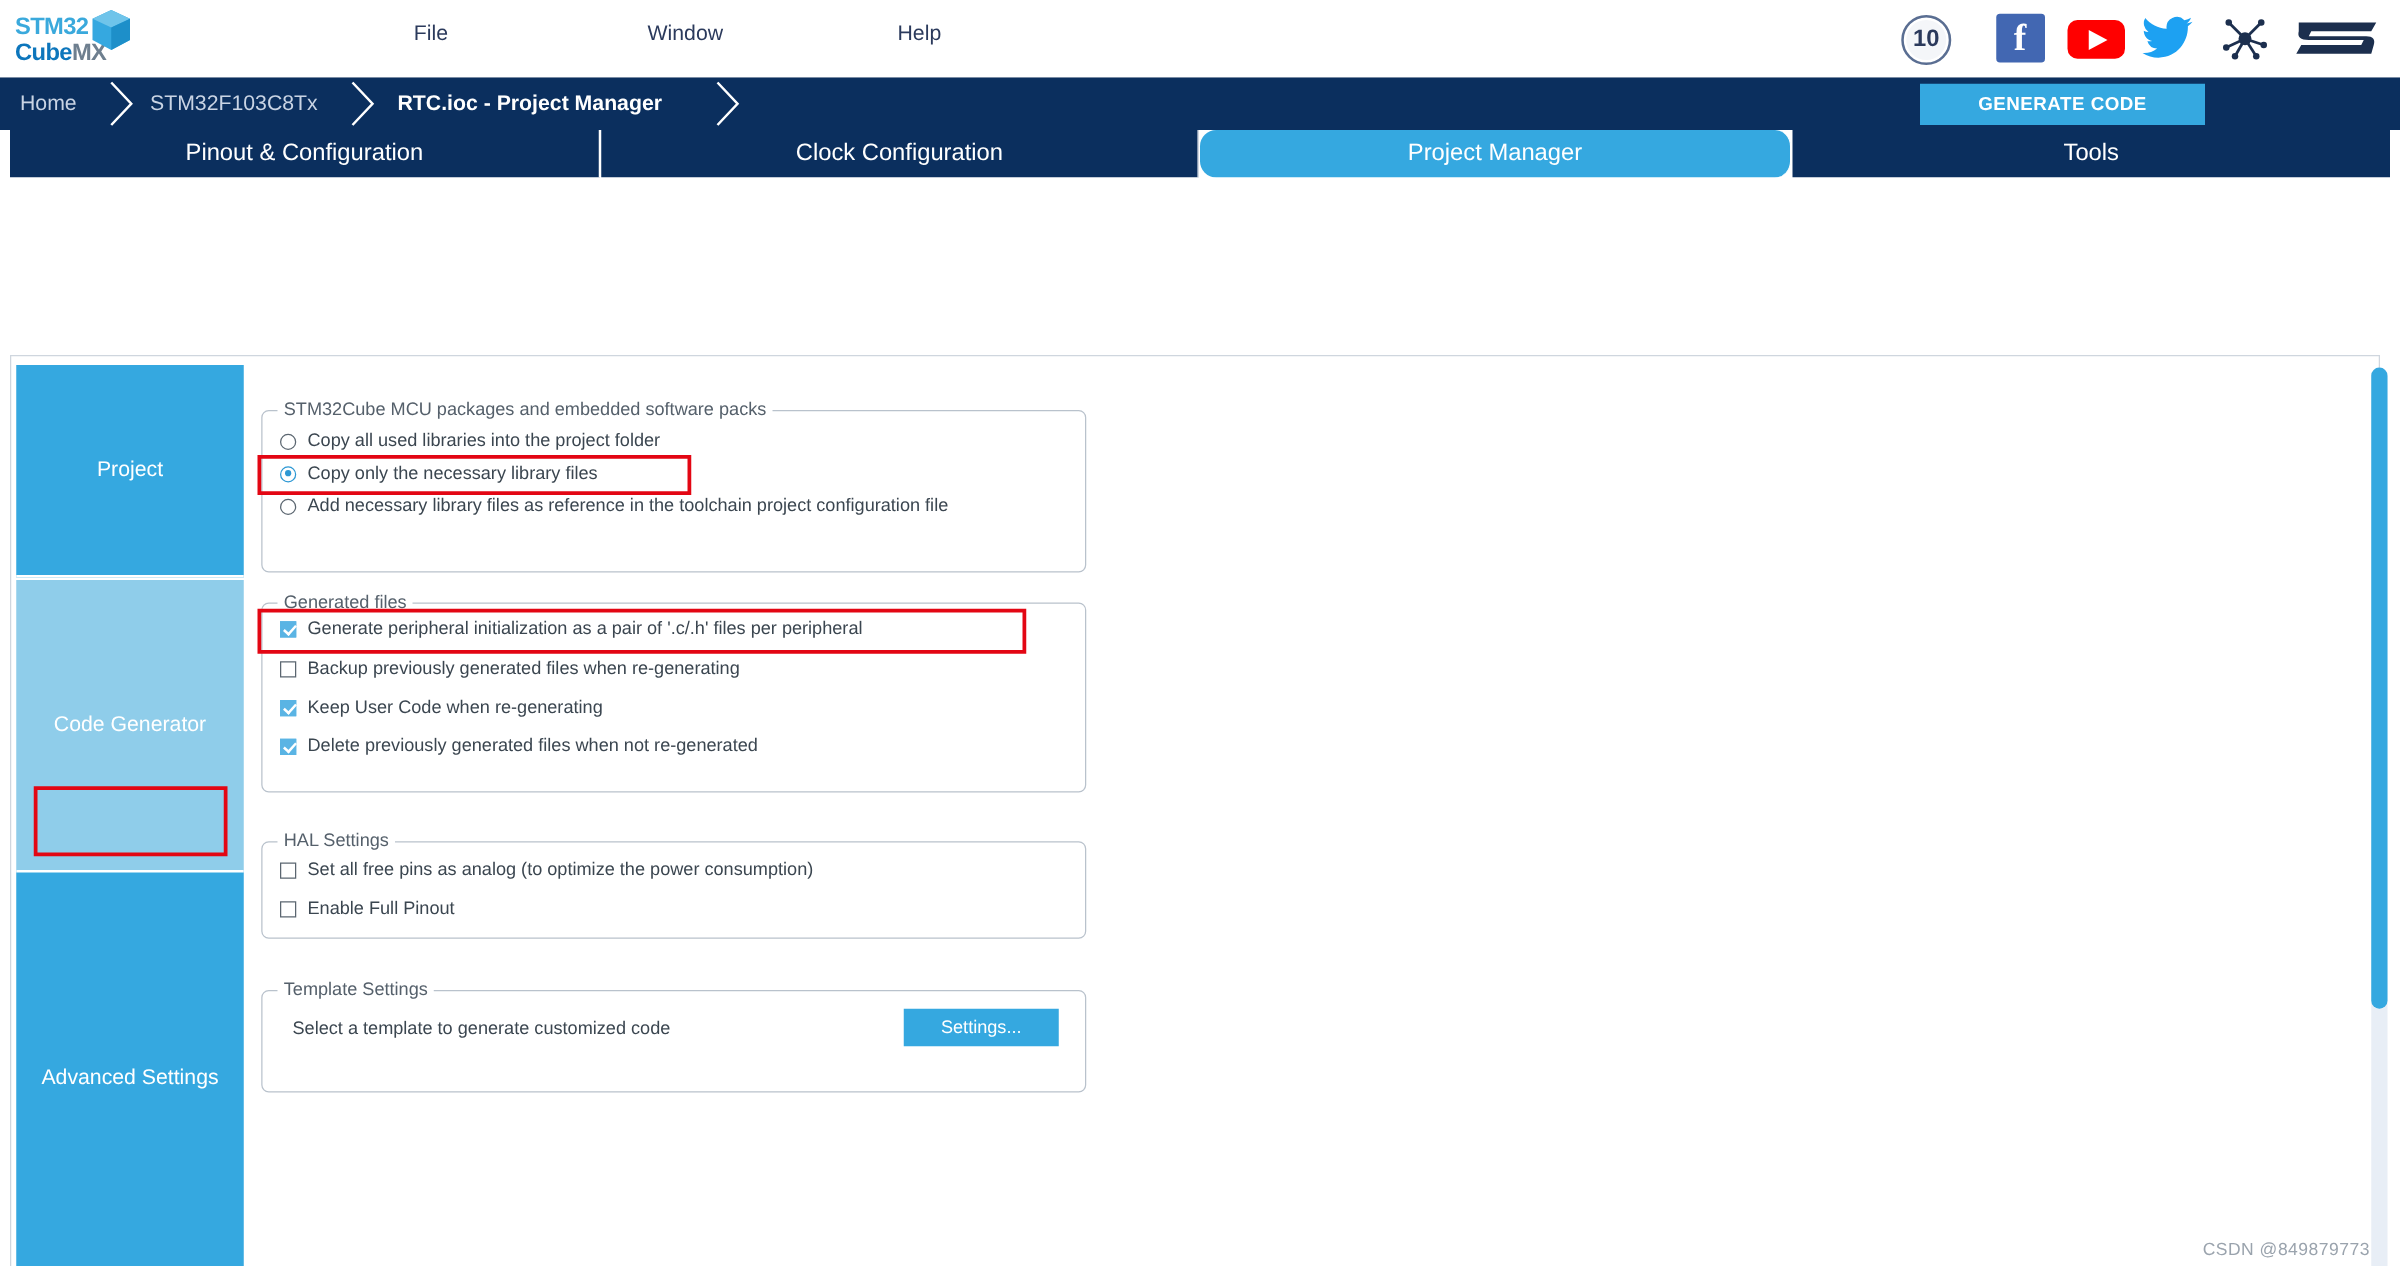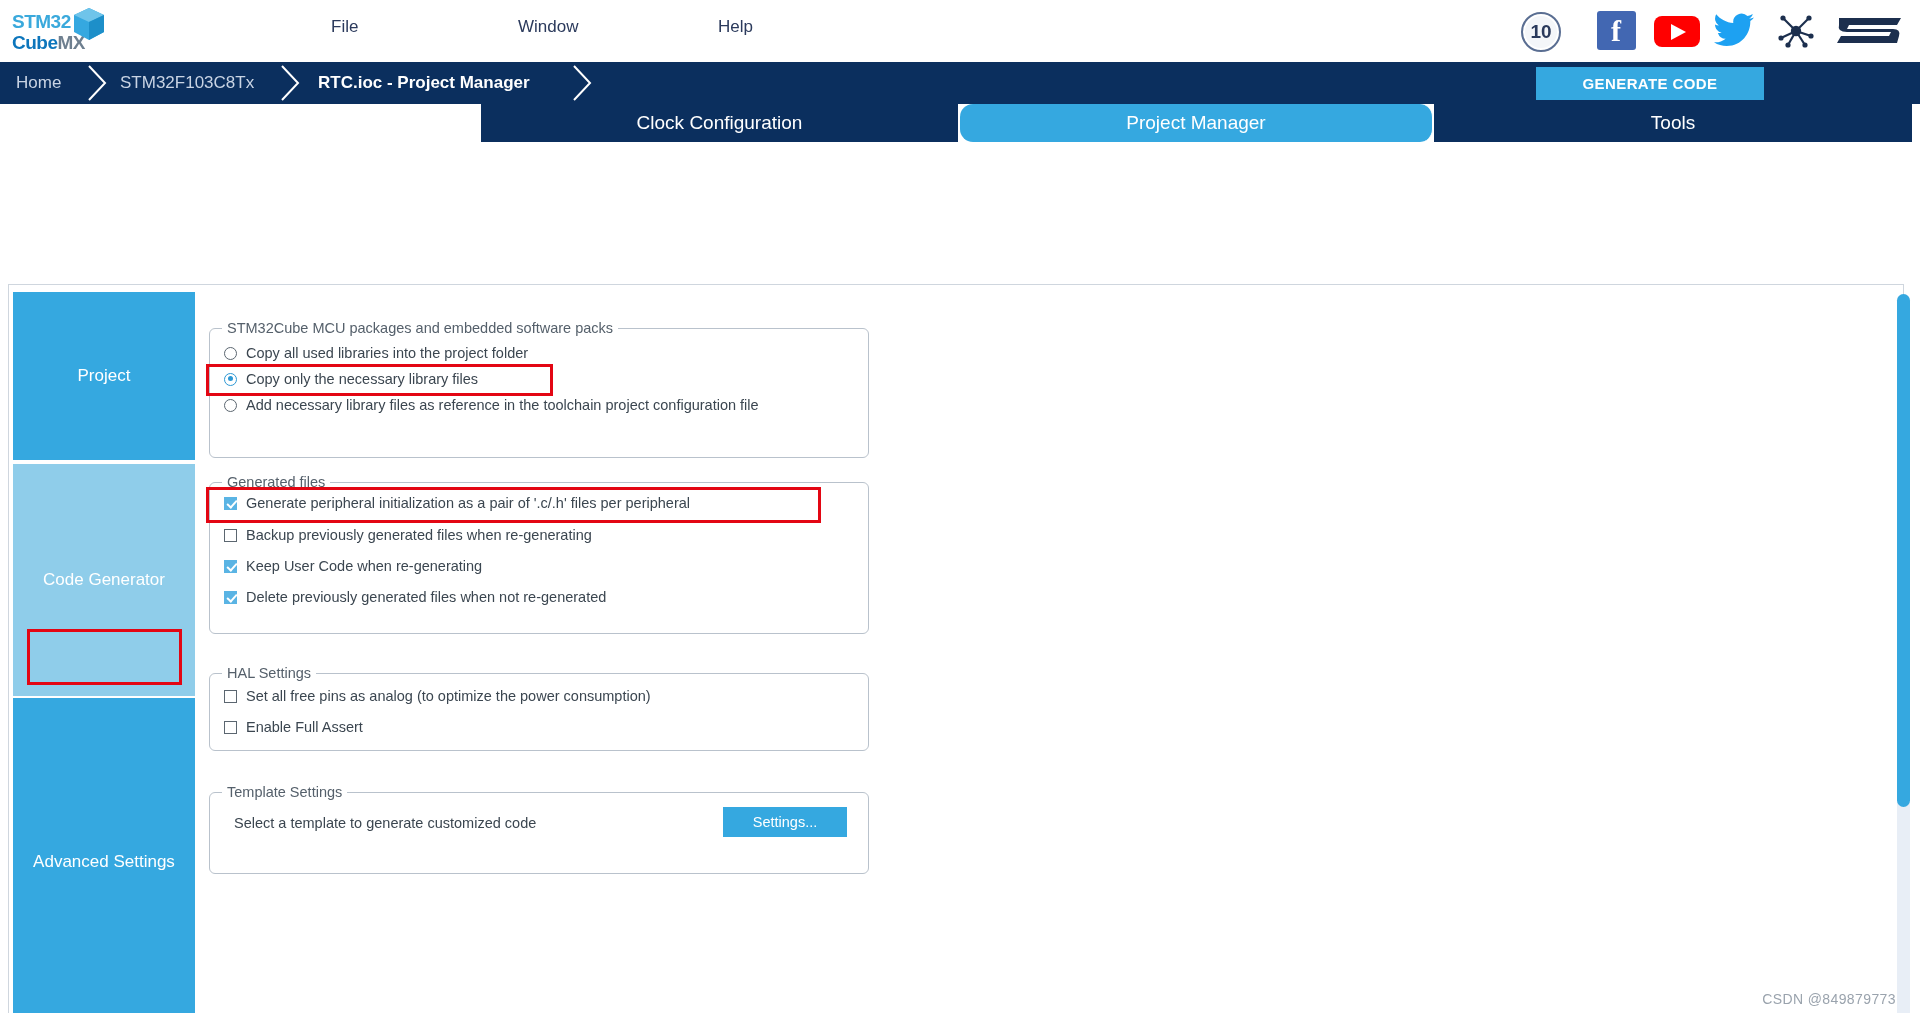--- a/index.html
+++ b/index.html
@@ -273,20 +273,21 @@
     <path d="M4 4 L20 21 L4 38" fill="none" stroke="#ffffff" stroke-width="2"></path>
   </svg>
   <div class="crumb active" style="left:318px;">RTC.ioc - Project Manager</div>
   <svg class="chev" style="left:570px;" viewBox="0 0 26 42">
     <path d="M4 4 L20 21 L4 38" fill="none" stroke="#ffffff" stroke-width="2"></path>
   </svg>
 </div>
 <div class="gen-code">GENERATE CODE</div>
 
 <div class="tabbar">
+  <div class="tab tab-1">Pinout &amp; Configuration</div>
   <div class="tab tab-2">Clock Configuration</div>
   <div class="tab tab-3 sel">Project Manager</div>
   <div class="tab tab-4">Tools</div>
 </div>
 
 <div class="workspace">
   <div class="ws-border"></div>
 
   <div class="sidebar">
     <div class="side-item side-project">Project</div>
@@ -341,21 +342,21 @@
   <div class="panel p-hal">
     <div class="panel-title">HAL Settings</div>
 
     <div class="opt" style="top:14px;">
       <span class="cbox"></span>
       <span>Set all free pins as analog (to optimize the power consumption)</span>
     </div>
 
     <div class="opt" style="top:45px;">
       <span class="cbox"></span>
-      <span>Enable Full Assert</span>
+      <span>Enable Full Pinout</span>
     </div>
   </div>
 
   <div class="panel p-tpl">
     <div class="panel-title">Template Settings</div>
     <div class="tpl-label">Select a template to generate customized code</div>
     <div class="tpl-btn">Settings...</div>
   </div>
 
   <div class="sel-box sel-codegen"></div>

